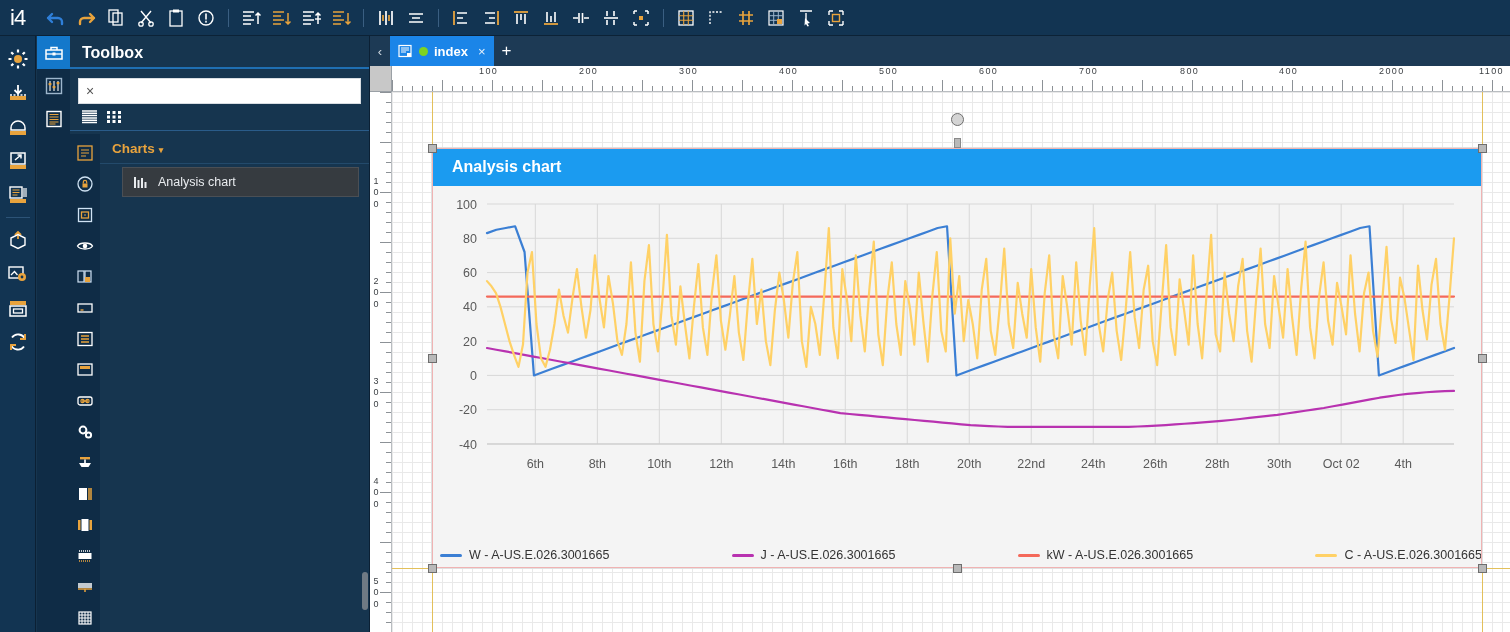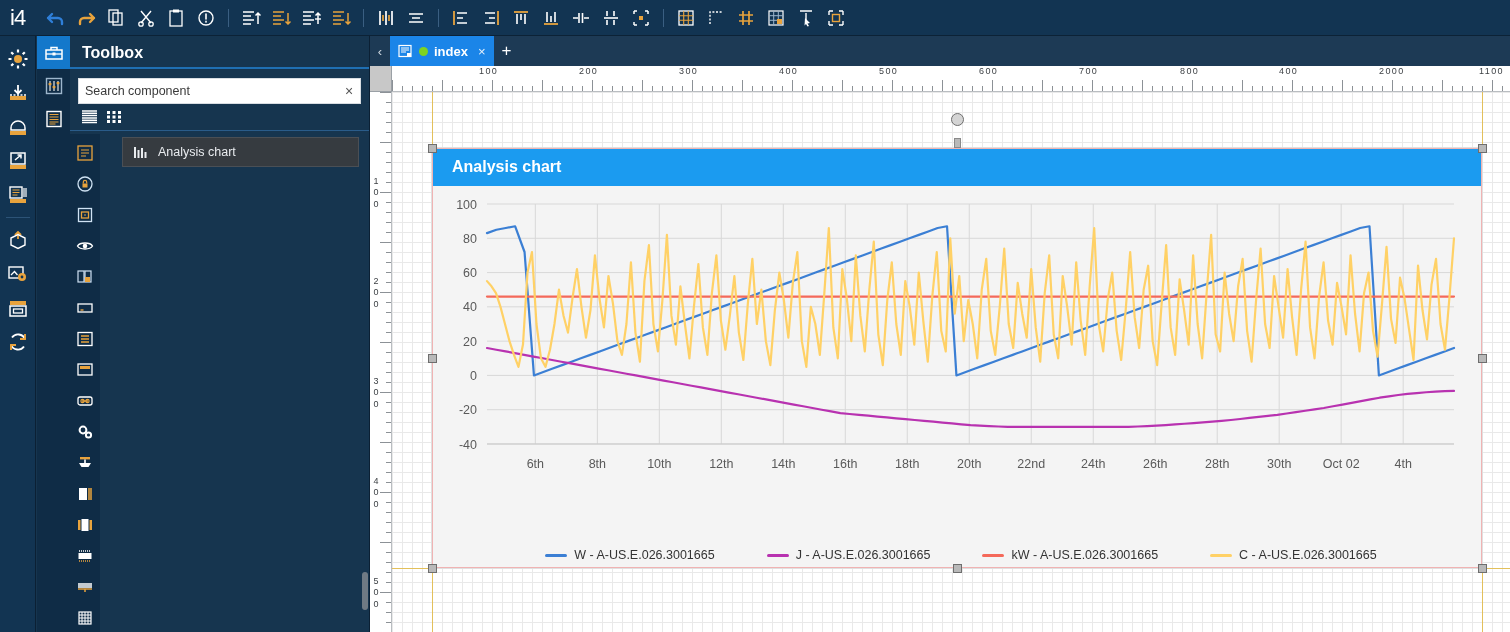--- a/index.html
+++ b/index.html
@@ -146,21 +146,21 @@
     position:absolute; left:40px; top:56px; width:1050px; height:420px;
     background:#f4f4f4; box-shadow:0 0 0 1px #e0e0e0;
   }
   .w-head{
     height:38px; background:#1b9bf0; color:#fff; font-size:16px; font-weight:bold;
     display:flex; align-items:center; padding-left:20px;
   }
   .w-body{ position:relative; height:382px; background:#f4f4f4; }
   .chart-svg{ display:block; }
   .legend{
-    position:absolute; left:8px; right:0; bottom:6px; display:flex; justify-content:center;
+    position:absolute; left:8px; right:0; bottom:6px; display:flex; justify-content:space-between;
     gap:52px; align-items:center;
   }
   .lg{ display:flex; align-items:center; gap:7px; }
   .lg .swatch{ width:22px; height:3px; border-radius:2px; }
   .lg .lbl{ font-size:12.5px; color:#333; }
 
   
   .handle{ position:absolute; width:9px; height:9px; background:#b9b9b9; border:1px solid #6e6e6e; }
   .rot-handle{
     position:absolute; width:13px; height:13px; border-radius:50%;
@@ -434,21 +434,20 @@
           <path d="M5.5 5.5 h9 M5.5 8 h9 M5.5 10.5 h9 M5.5 13 h9 M5.5 15 h6" stroke="#e8a33d" stroke-width="1.2"></path>
         </svg>
     </div>
   </div>
 
   <div class="toolbox">
     <div class="tb-title">Toolbox</div>
 
     <div class="tb-search-wrap">
       <div class="tb-search">
-        <input value="" placeholder="Search component" style="">
         <div class="tb-clear">×</div>
       </div>
     </div>
 
     <div class="tb-viewmodes">
       <div class="vm">
         <svg width="17" height="15" viewBox="0 0 17 15">
             <path d="M1 2 h15 M1 4.3 h15 M1 6.6 h15 M1 8.9 h15 M1 11.2 h15 M1 13.5 h15" stroke="#ffffff" stroke-width="1.5"></path>
           </svg>
       </div>
@@ -571,20 +570,23 @@
         </div>
       <div class="si">
           <svg width="18" height="18" viewBox="0 0 18 18">
             <rect x="3" y="3" width="12" height="12" stroke="#ffffff" fill="none" stroke-width="1.2"></rect>
             <path d="M6 3 v12 M9 3 v12 M12 3 v12 M3 6 h12 M3 9 h12 M3 12 h12" stroke="#ffffff" stroke-width="1"></path>
           </svg>
         </div>
     </div>
 
     <div class="tb-list">
+      <div class="grp">
+        <span>Charts</span><span class="car">▾</span>
+      </div>
       <div class="item">
         <svg width="16" height="16" viewBox="0 0 16 16">
             <g fill="#e9ecef">
               <rect x="1" y="3" width="2" height="11"></rect>
               <rect x="4.5" y="6" width="2" height="8"></rect>
               <rect x="8" y="4" width="2" height="10"></rect>
               <rect x="11.5" y="8" width="2" height="6"></rect>
             </g>
           </svg>
         <span class="nm">Analysis chart</span>

